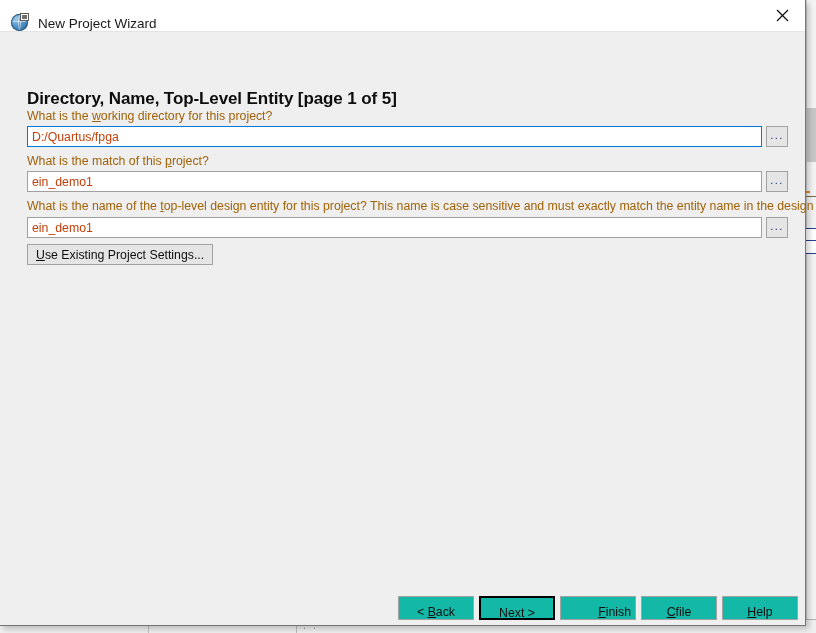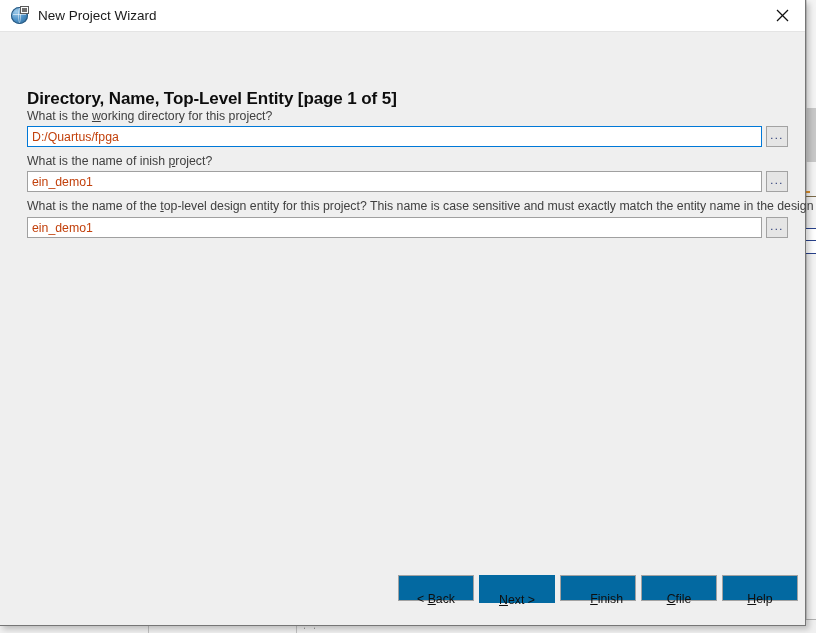--- a/index.html
+++ b/index.html
@@ -100,21 +100,21 @@
     box-shadow: 3px 3px 6px rgba(0,0,0,0.22);
   }
 
   
   #titlebar {
     position: relative;
     height: 31px;
     background: #ffffff;
     border-bottom: 1px solid #e4e4e4;
     display: flex;
-    align-items: center;
+    align-items: flex-end;
   }
   #app-icon {
     margin-left: 11px;
     width: 17px; height: 17px;
     position: relative;
     flex: none;
   }
   #app-icon .globe {
     position: absolute;
     left: 0; top: 0;
@@ -183,21 +183,21 @@
     font-size: 17px;
     font-weight: bold;
     color: #0d0d0d;
     white-space: nowrap;
     letter-spacing: -0.1px;
   }
 
   .field-label {
     position: absolute;
     font-size: 12.3px;
-    color: #404040;
+    color: #a16207;
     white-space: nowrap;
   }
   .field-label .ul { text-decoration: underline; }
 
   .text-input {
     position: absolute;
     height: 21px;
     box-sizing: border-box;
     background: #ffffff;
     border: 1px solid #a0a0a0;
@@ -251,37 +251,37 @@
 
   
   #footer {
     position: absolute;
     left: 0; bottom: 0;
     width: 100%;
     height: 52px;
   }
   .footer-btn {
     position: absolute;
-    top: 1px;
+    top: 22px;
     width: 76px;
     height: 24px;
     box-sizing: border-box;
-    background: #0369a1;
+    background: #14b8a6;
     border: 1px solid #a2a2a2;
     font-family: "Liberation Sans", sans-serif;
     font-size: 12.3px;
     color: #0f0f0f;
     cursor: pointer;
     text-align: center;
     line-height: 22px;
     white-space: nowrap;
-    padding: 12px;
+    padding: 4px;
   }
   .footer-btn.default {
-    border: 2px solid #0369a1;
+    border: 2px solid #000000;
   }
   .footer-btn .ul { text-decoration: underline; }
 </style>
 </head>
 <body>
 
 <div id="desktop">
   <div class="bg-strip-right"></div>
   <div class="bg-panel-a"></div>
   <div class="bg-orange"></div>
@@ -320,32 +320,33 @@
   <div id="dialog-body">
 
     <div id="page-heading">Directory, Name, Top-Level Entity [page 1 of 5]</div>
 
     <div class="field-label" style="left:27px; top:77px;"><span>What is the </span><span class="ul">w</span><span>orking directory for this project?</span></div>
     <input class="text-input focused" style="left: 27px; top: 94px; width: 735px;" type="text" value="D:/Quartus/fpga">
     <button class="browse-btn" style="left:766px; top:94px;">
       <span class="dots3">...</span>
     </button>
 
-    <div class="field-label" style="left:27px; top:122px;"><span>What is the name of inish </span><span class="ul">p</span><span>roject?</span></div>
+    <div class="field-label" style="left:27px; top:122px;"><span>What is the match of this </span><span class="ul">p</span><span>roject?</span></div>
     <input class="text-input" style="left: 27px; top: 139px; width: 735px;" type="text" value="ein_demo1">
     <button class="browse-btn" style="left:766px; top:139px;">
       <span class="dots3">...</span>
     </button>
 
     <div class="field-label" style="left:27px; top:167px;"><span>What is the name of the </span><span class="ul">t</span><span>op-level design entity for this project? This name is case sensitive and must exactly match the entity name in the design file.</span></div>
     <input class="text-input" style="left: 27px; top: 185px; width: 735px;" type="text" value="ein_demo1">
     <button class="browse-btn" style="left:766px; top:185px;">
       <span class="dots3">...</span>
     </button>
 
+    <button id="use-existing-btn"><span class="ul">U</span><span>se Existing Project Settings...</span></button>
 
     <div id="footer">
       <button class="footer-btn" style="left:398px;"><span>&lt; </span><span class="ul">B</span><span>ack</span></button>
       <button class="footer-btn default" style="left:479px;"><span></span><span class="ul">N</span><span>ext &gt;</span></button>
       <button class="footer-btn" style="left:560px;text-align:right;"><span></span><span class="ul">F</span><span>inish</span></button>
       <button class="footer-btn" style="left:641px;"><span></span><span class="ul">C</span><span>file</span></button>
       <button class="footer-btn" style="left:722px;"><span></span><span class="ul">H</span><span>elp</span></button>
     </div>
 
   </div>

